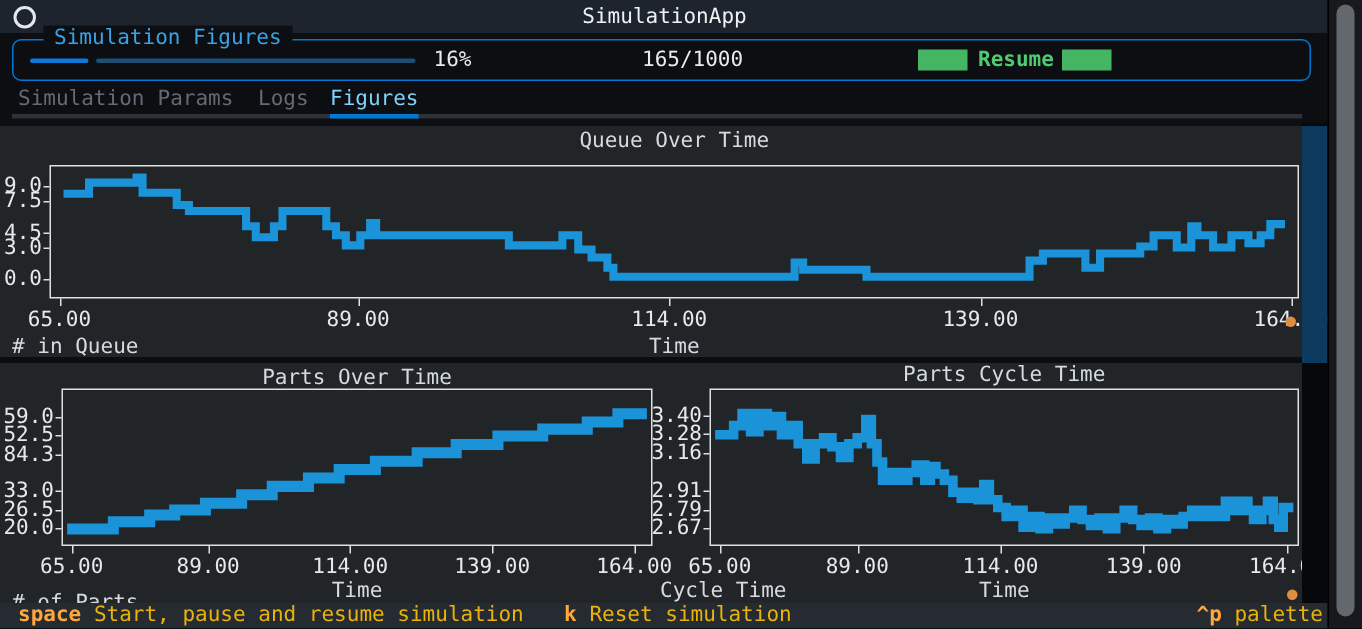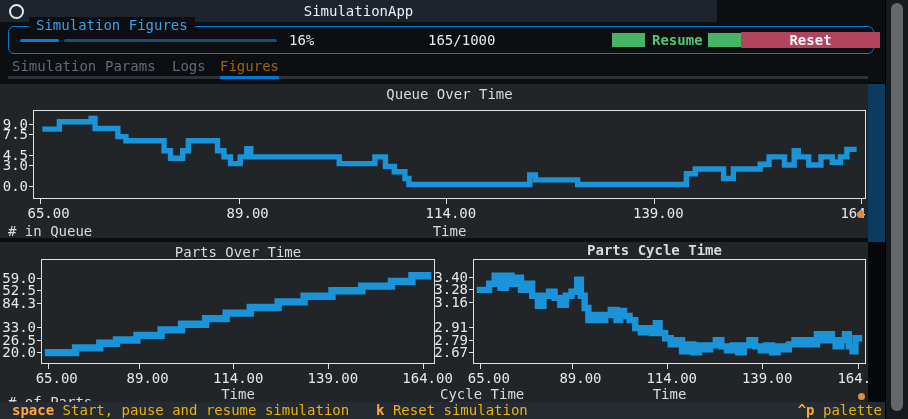--- a/index.html
+++ b/index.html
@@ -1,52 +1,52 @@
 <!DOCTYPE html>
 <html><head>
 <meta charset="utf-8">
 <style>
   html,body{margin:0;padding:0;background:#000;}
   #app{position:relative;width:908px;height:419px;background:#0c0e12;overflow:hidden;
        font-family:"DejaVu Sans Mono","Liberation Mono",monospace;font-size:14px;color:#e8ebee;}
   
-  .header{position:absolute;left:0;top:0;width:717px;height:22px;background:#1d242d;}
+  .header{position:absolute;left:0;top:0;width:886px;height:22px;background:#1d242d;}
   .header-icon{position:absolute;left:9px;top:4px;width:11px;height:11px;border:2px solid #e3e8ec;border-radius:50%;}
   .header-title{position:absolute;left:0;top:0;width:100%;text-align:center;line-height:22px;color:#eef1f4;}
   
   .control{position:absolute;left:8px;top:26px;width:866px;height:28px;border:1px solid #0178d4;border-radius:6px;box-sizing:border-box;}
   .control-legend{position:absolute;left:20px;top:-10px;padding:0 7px;background:#0c0e12;color:#3aa2e8;}
   .bar-fill{position:absolute;left:11px;top:12px;width:39px;height:3px;background:#0e79d8;border-radius:2px;}
   .bar-rest{position:absolute;left:55px;top:12px;width:213px;height:3px;background:#1d4e74;border-radius:2px;}
   .pct{position:absolute;left:280px;top:0;line-height:26px;color:#e8ebee;}
   .count{position:absolute;left:419px;top:0;line-height:26px;color:#e8ebee;}
   .resume-swatch{position:absolute;left:603px;top:6px;width:33px;height:14px;background:#45b564;}
   .resume-label{position:absolute;left:643px;top:0;line-height:26px;color:#4ecb71;font-weight:bold;}
   .reset-swatch{position:absolute;left:699px;top:6px;width:33px;height:14px;background:#45b564;}
   .reset-btn{position:absolute;left:732px;top:5px;width:139px;height:16px;background:#b2455e;color:#f4f5f7;
              font-weight:bold;text-align:center;line-height:16px;border:none;font-family:inherit;font-size:14px;padding:0;}
   
   .tab{position:absolute;top:56px;height:20px;line-height:20px;color:#626b76;cursor:default;}
-  .tab.active{color:#a16207;}
+  .tab.active{color:#7dd3fc;}
   .tab-track{position:absolute;left:8px;top:76px;width:860px;height:3px;background:#2d3339;}
   .tab-underline{position:absolute;left:220px;top:76px;width:59px;height:3px;background:#0178d4;}
   
   .figures-bg{position:absolute;left:0;top:84px;width:868px;height:318px;background:#222528;}
   .figures-gap{position:absolute;left:0;top:238px;width:868px;height:4px;background:#0b0d10;}
   .fig{position:absolute;}
   #fig-0{left:0;top:84px;width:868px;height:154px;}
   #fig-1{left:0;top:242px;width:444px;height:160px;}
   #fig-2{left:440px;top:242px;width:428px;height:160px;}
   .fig .title{position:absolute;text-align:center;color:#d6dbe0;height:16px;}
   #fig-0 .title{left:33px;top:2px;width:833px;}
   #fig-1 .title{left:41px;top:2px;width:394px;text-align:center;}
-  #fig-2 .title{left:18px;top:0;width:393px;font-weight:bold;}
+  #fig-2 .title{left:33px;top:0;width:393px;}
   .plot-svg{position:absolute;border:1px solid #dde2e7;box-sizing:border-box;}
   .ytick{position:absolute;width:36px;text-align:right;font-size:14px;line-height:16px;color:#e6e9ec;}
-  .xtick{position:absolute;width:60px;text-align:right;font-size:14px;line-height:14px;color:#e6e9ec;}
+  .xtick{position:absolute;width:60px;text-align:center;font-size:14px;line-height:14px;color:#e6e9ec;}
   .ydash{position:absolute;width:4px;height:1px;background:#dde2e7;}
   .xdash{position:absolute;width:1px;height:5px;background:#dde2e7;}
   .ycap{position:absolute;color:#d6dbe0;text-align:right;}
   .xcap{position:absolute;text-align:center;color:#d6dbe0;}
   #fig-0 .ycap{left:8px;top:139px;}   #fig-0 .xcap{left:33px;top:139px;width:833px;}
   #fig-1 .ycap{left:8px;top:152px;text-decoration:underline;}   #fig-1 .xcap{left:41px;top:144px;width:394px;}
   #fig-2 .ycap{left:0px;top:144px;}   #fig-2 .xcap{left:33px;top:144px;width:393px;}
   
   .footer{position:absolute;left:0;top:402px;width:886px;height:17px;background:#262b32;line-height:17px;white-space:nowrap;}
   .footer .lhs{position:absolute;left:12px;top:0;}
@@ -75,21 +75,20 @@
 
   <div class="control">
     <span class="control-legend">Simulation Figures</span>
     <span class="bar-fill"></span>
     <span class="bar-rest"></span>
     <span class="pct">16%</span>
     <span class="count">165/1000</span>
     <span class="resume-swatch"></span>
     <span class="resume-label">Resume</span>
     <span class="reset-swatch"></span>
-    <button class="reset-btn">Reset</button>
   </div>
 
   <span class="tab" style="left:12px">Simulation</span>
   <span class="tab" style="left:105px">Params</span>
   <span class="tab" style="left:172px">Logs</span>
   <span class="tab active" style="left:220px">Figures</span>
   <div class="tab-track"></div>
   <div class="tab-underline"></div>
 
   <div class="figures-bg"></div>

